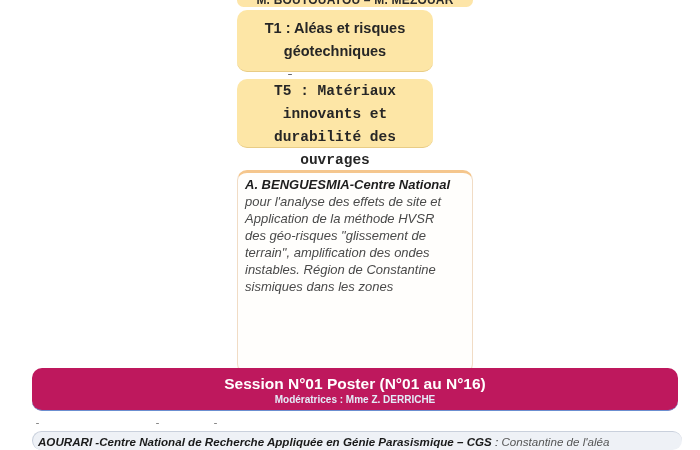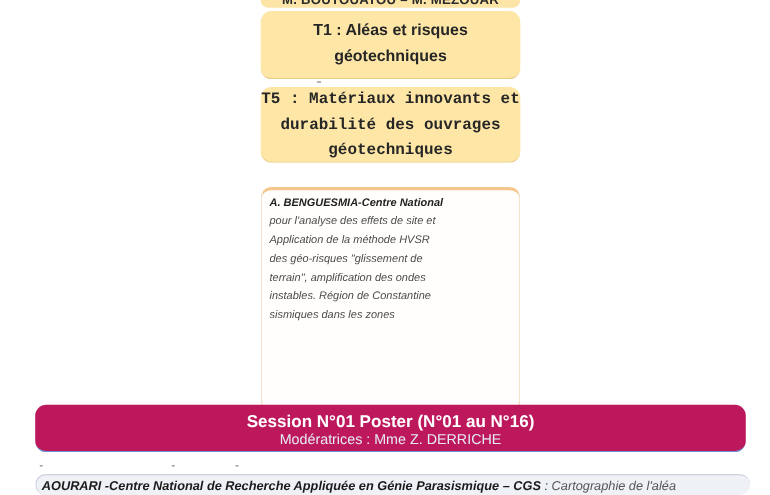--- a/index.html
+++ b/index.html
@@ -10,56 +10,56 @@
     }
     .page { position: relative; width: 700px; height: 450px; }
 
     .moderators-top {
       position: absolute; left: 237px; top: -6px; width: 236px; height: 13px;
       background: #fde5a8;
       text-align: center; font-weight: bold; font-size: 12px; color: #2b2b2b;
       line-height: 13px; overflow: hidden; letter-spacing: 0.2px;
     }
     .theme-box {
-      position: absolute; left: 237px; width: 236px;
+      position: absolute; left: 237px; width: 196px;
       background: #fde6a6;
       border-bottom: 1px solid #e8cc86;
       text-align: center; font-weight: bold; color: #262626;
       font-size: 14.5px; line-height: 23px;
     }
     .theme-t1 { top: 10px; height: 62px; padding-top: 7px; }
     .theme-t5 { top: 79px; height: 69px; padding-top: 1px; font-family: Liberation Mono, monospace; }
     .sep-dot {
       position: absolute; left: 288px; top: 74px; width: 4px; height: 1px; background: #666;
     }
 
     .poster-box {
       position: absolute; left: 237px; top: 170px; width: 236px; height: 204px;
       background: #fffefc;
       border-top: 3px solid #f5c68c;
       border-left: 1px solid #f1dcc5;
       border-right: 1px solid #f1dcc5;
       border-bottom: 2px solid #e8cdb0;
       padding: 3px 6px 0 7px;
-      font-style: italic; font-size: 10px; line-height: 17px; color: #3a3a3a;
+      font-style: italic; font-size: 13px; line-height: 17px; color: #3a3a3a;
     }
     .poster-author { font-weight: bold; color: #1e1e1e; }
     .poster-title { color: #4a4a4a; }
 
     .session-banner {
       position: absolute; left: 32px; top: 368px; width: 646px; height: 43px;
       background: #be185d;
       text-align: center; color: #ffffff;
       border-bottom: 1px solid #6c8fd0;
     }
     .session-title {
       display: block; font-weight: bold; font-size: 15.5px; line-height: 20px; padding-top: 6px;
     }
     .session-mod {
-      display: block; font-weight: normal; font-size: 13px; line-height: 12px; color: #e4ebf8;
+      display: block; font-weight: bold; font-size: 10px; line-height: 12px; color: #e4ebf8;
     }
 
     .dots { position: absolute; top: 423px; height: 1px; width: 3px; background: #888; }
 
     .poster-row {
       position: absolute; left: 32px; top: 431px; width: 650px; height: 19px;
       background: #eef1f6;
       border-top: 1px solid #c9d0dc;
       border-left: 1px solid #c9d0dc;
       padding: 3px 0 0 5px;
@@ -102,16 +102,16 @@
   <div class="session-banner">
     <span class="session-title">Session N°01 Poster (N°01 au N°16)</span>
     <span class="session-mod">Modératrices : Mme Z. DERRICHE</span>
   </div>
 
   <div class="dots" style="left:36px;"></div>
   <div class="dots" style="left:156px;"></div>
   <div class="dots" style="left:214px;"></div>
 
   <div class="poster-row">
-    <span class="row-author">AOURARI -Centre National de Recherche Appliquée en Génie Parasismique – CGS</span><span> : </span><span class="row-title">Cartographie de l'aléa</span>
+    <span class="row-author">AOURARI -Centre National de Recherche Appliquée en Génie Parasismique – CGS</span><span> : </span><span class="row-title">Constantine de l'aléa</span>
   </div>
 
 </div>
 
 </body></html>

